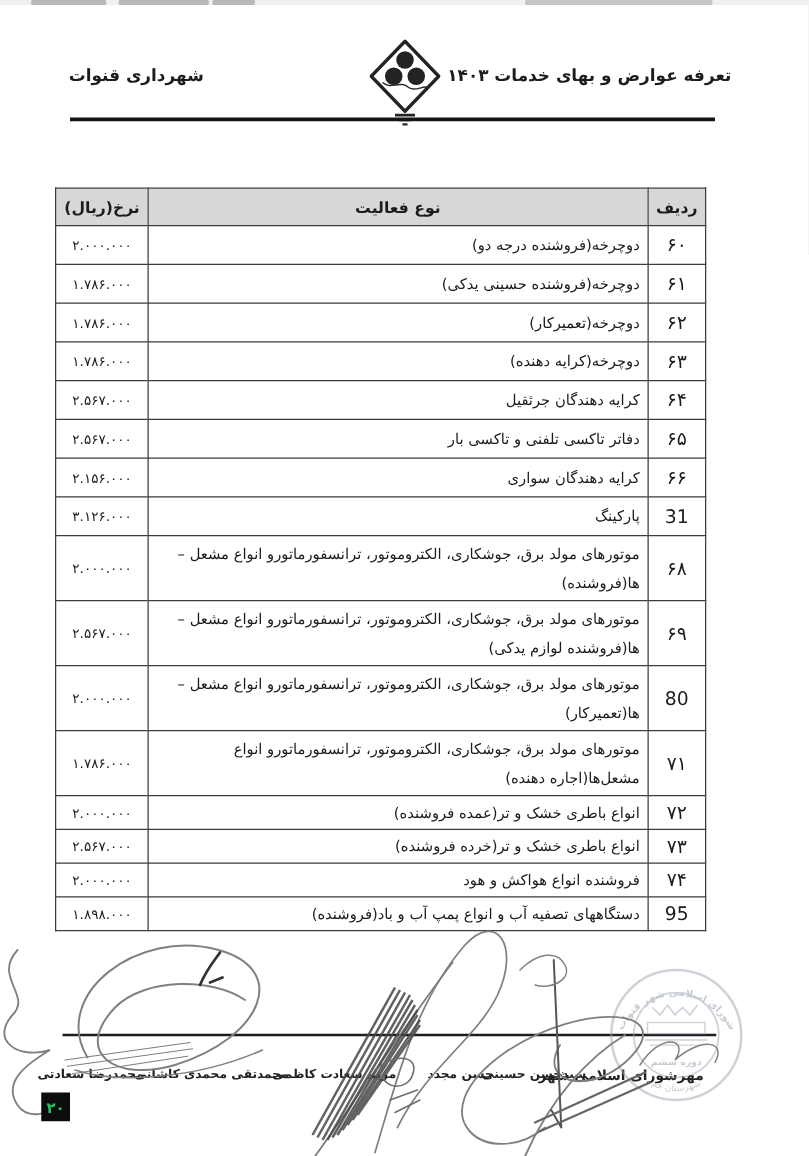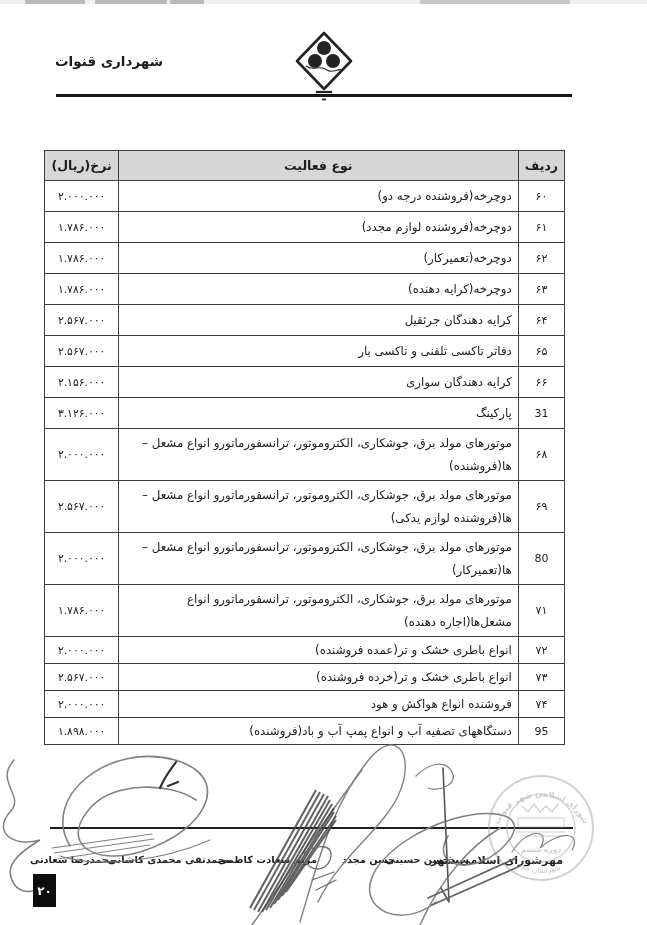--- a/index.html
+++ b/index.html
@@ -20,51 +20,52 @@
   .hdr-muni{position:absolute;top:53px;left:55px;font-size:13.5px;font-weight:bold;text-align:center;}
   .logo{position:absolute;top:30px;left:293px;}
   .hdr-rule{position:absolute;top:94px;left:56px;width:516px;height:2.5px;background:#151515;}
   
   .tariff{position:absolute;top:150px;right:82px;border-collapse:collapse;table-layout:fixed;direction:rtl;}
   .tariff td,.tariff th{border:1.4px solid #3c3c3c;padding:0 6px;overflow:hidden;}
   .tariff th{background:#d7d7d7;font-size:12.5px;font-weight:bold;height:29px;}
   .col-no{width:38px;}
   .col-act{width:400px;}
   .col-rate{width:62px;}
-  .cell-no{text-align:center;font-size:11px;margin-top:48px;}
+  .cell-no{text-align:center;font-size:15px;margin-top:48px;}
   .cell-activity{text-align:right;font-size:11.8px;line-height:1.95;padding-right:7px;margin-top:36px;}
   .cell-rate{text-align:center;font-size:10.8px;letter-spacing:.6px;white-space:nowrap;}
   tr.row-mid{height:31px;}
   tr.row-tall{height:52px;}
   tr.row-short{height:27px;}
   
   .sig-rule{position:absolute;top:827px;left:50px;width:523px;height:2px;background:#1d1d1d;z-index:2;}
   .sig-name{position:absolute;top:854px;font-size:9.8px;font-weight:bold;white-space:nowrap;z-index:2;color:#222;}
   .n-seal{right:84px;font-size:11px;}
   .n-1{right:178px;}
   .n-2{right:252px;}
   .n-3{right:330px;}
   .n-4{right:416px;}
   .n-5{right:532px;}
   .overlay{position:absolute;top:0;left:0;width:647px;height:925px;z-index:3;pointer-events:none;}
   
-  .pagebox{position:absolute;top:874px;left:33px;width:23px;height:33px;background:#0d0d0d;
-    color:#ffffff;font-size:12px;font-weight:bold;display:flex;align-items:center;justify-content:center;z-index:4;}
+  .pagebox{position:absolute;top:874px;left:33px;width:23px;height:23px;background:#0d0d0d;
+    color:#22c55e;font-size:12px;font-weight:bold;display:flex;align-items:center;justify-content:center;z-index:4;}
 </style>
 </head>
 <body>
 
 <div class="page">
 
   <div class="scan-band"></div>
   <div class="scan-mark m1"></div>
   <div class="scan-mark m2"></div>
   <div class="scan-mark m3"></div>
   <div class="scan-mark m4"></div>
 
+  <div class="hdr-title">تعرفه عوارض و بهای خدمات ۱۴۰۳</div>
   <div class="hdr-muni">شهرداری قنوات</div>
 
   <svg class="logo" width="62" height="72" viewBox="0 0 62 72">
     <path d="M31 3 L58 31 L31 59 L4 31 Z" fill="none" stroke="#232323" stroke-width="2.6" stroke-linejoin="round"></path>
     <circle cx="31" cy="18" r="7" fill="#232323"></circle>
     <circle cx="22" cy="31" r="7" fill="#232323"></circle>
     <circle cx="40" cy="31" r="7" fill="#232323"></circle>
     <path d="M13 36 C 20 42, 27 34, 34 40 C 39 44, 45 38, 50 40" fill="none" stroke="#2a2a2a" stroke-width="1.2"></path>
     <line x1="23" y1="62" x2="39" y2="62" stroke="#232323" stroke-width="2.2"></line>
     <line x1="26" y1="66" x2="36" y2="66" stroke="#232323" stroke-width="2"></line>
@@ -87,21 +88,21 @@
       </tr>
     </thead>
     <tbody>
         <tr class="row-mid">
           <td class="cell-no">۶۰</td>
           <td class="cell-activity">دوچرخه(فروشنده درجه دو)</td>
           <td class="cell-rate">۲.۰۰۰.۰۰۰</td>
         </tr>
         <tr class="row-mid">
           <td class="cell-no">۶۱</td>
-          <td class="cell-activity">دوچرخه(فروشنده لوازم مجدد)</td>
+          <td class="cell-activity">دوچرخه(فروشنده حسینی یدکی)</td>
           <td class="cell-rate">۱.۷۸۶.۰۰۰</td>
         </tr>
         <tr class="row-mid">
           <td class="cell-no">۶۲</td>
           <td class="cell-activity">دوچرخه(تعمیرکار)</td>
           <td class="cell-rate">۱.۷۸۶.۰۰۰</td>
         </tr>
         <tr class="row-mid">
           <td class="cell-no">۶۳</td>
           <td class="cell-activity">دوچرخه(کرایه دهنده)</td>

